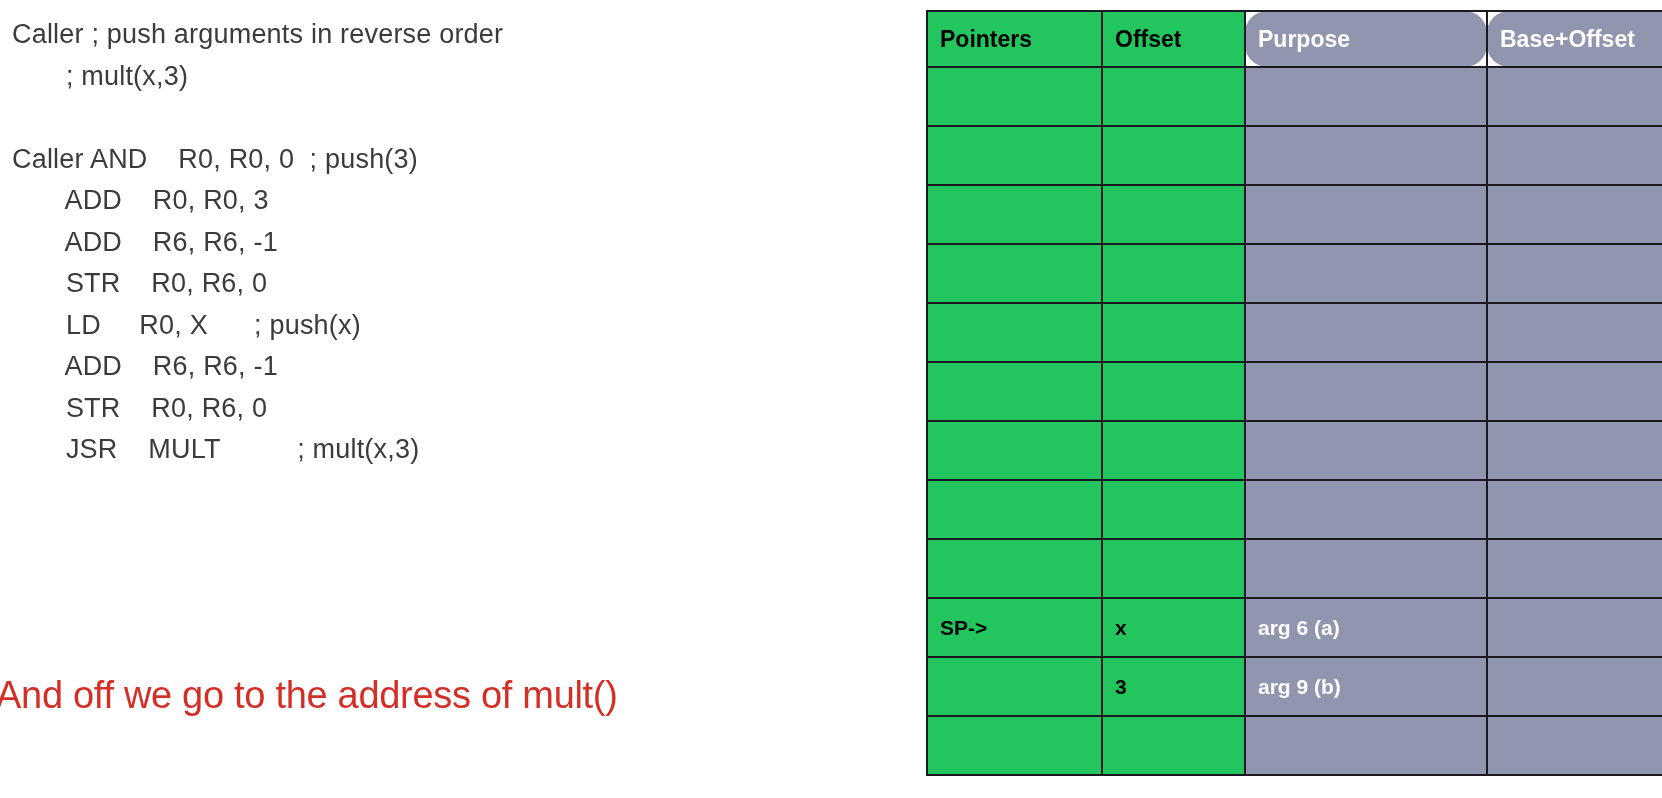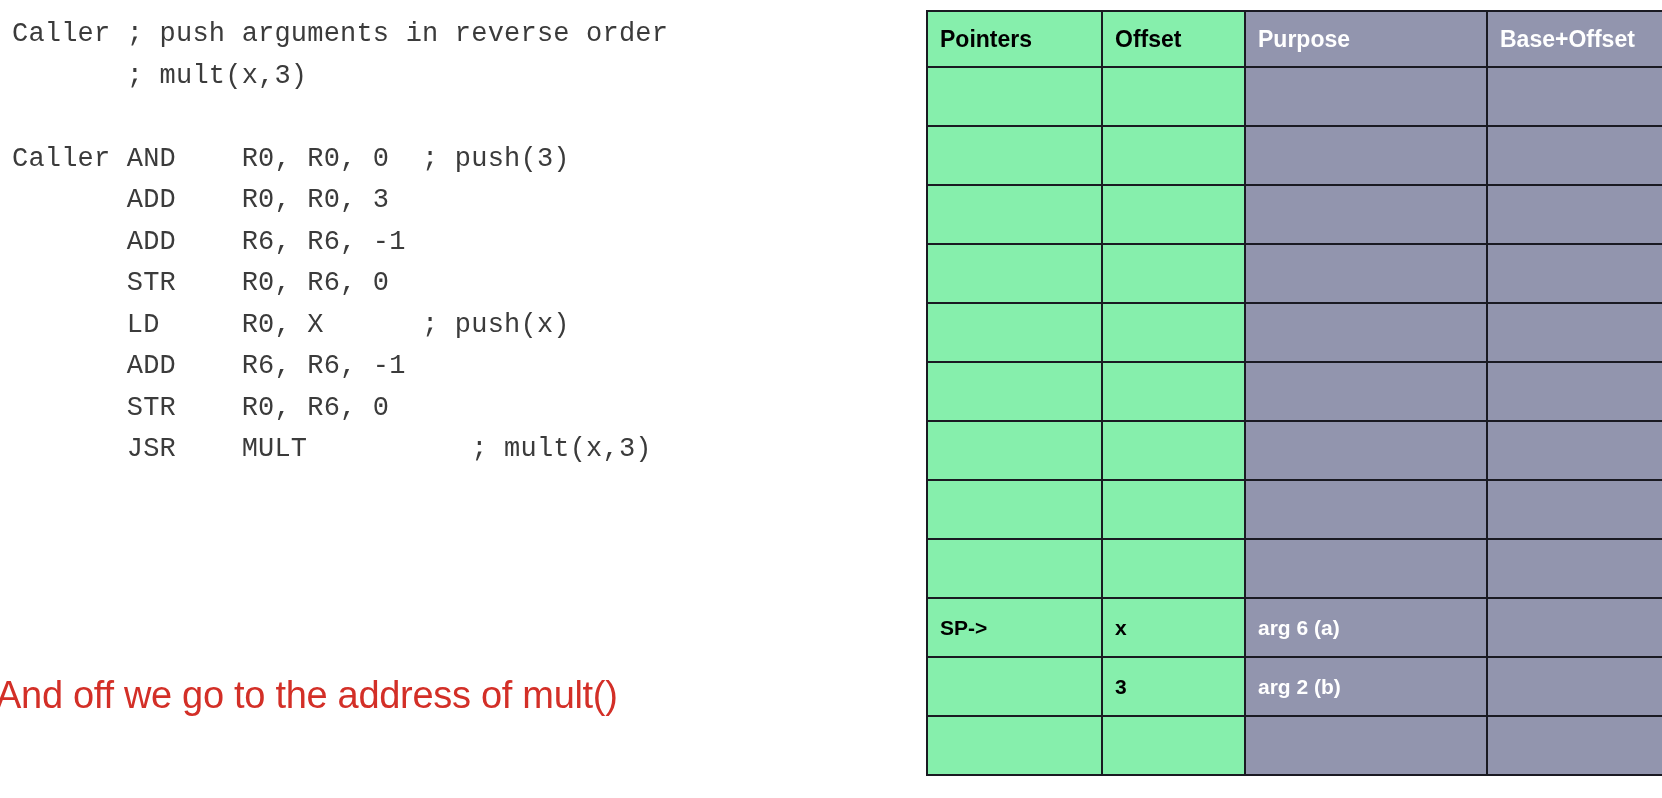--- a/index.html
+++ b/index.html
@@ -20,21 +20,21 @@
     position: absolute;
     left: 0;
     top: 0;
     width: 860px;
     height: 798px;
   }
   #code-listing {
     position: absolute;
     left: 12px;
     top: 14px;
-    font-family: Liberation Mono, monospace;
+    font-family: Liberation Sans, sans-serif;
     font-size: 27px;
     line-height: 41.5px;
     color: #3b3b3b;
     white-space: pre;
     letter-spacing: 0.2px;
   }
   .code-line {
     white-space: pre;
     height: 41.5px;
   }
@@ -67,41 +67,41 @@
     table-layout: fixed;
   }
   table#stack-table td,
   table#stack-table th {
     border: 2px solid #1a1a22;
     padding: 0 12px;
     font-size: 21px;
     font-family: "Liberation Sans", sans-serif;
     vertical-align: middle;
     text-align: left;
-    background: #86efac;
+    background: #22c55e;
     color: #000000;
     font-weight: normal;
   }
   table#stack-table thead th {
     height: 54px;
     font-weight: bold;
     font-size: 23px;
   }
   table#stack-table tbody td { height: 55px; font-weight: bold; }
 
   .col-pointers { width: 149px; }
   .col-value    { width: 117px; }
   .col-purpose  { width: 216px; }
   .col-offset   { width: 206px; }
 
   .shaded {
     background: #9295ae !important;
     color: #ffffff !important;
   }
-  thead .shaded { color: #ffffff !important; }
+  thead .shaded { color: #ffffff !important; border-radius: 22px; }
 </style>
 </head>
 <body>
 
 <div id="code-panel">
   <div id="code-listing"><div class="code-line">Caller ; push arguments in reverse order</div><div class="code-line">       ; mult(x,3)</div><div class="code-line blank"></div><div class="code-line">Caller AND    R0, R0, 0  ; push(3)</div><div class="code-line">       ADD    R0, R0, 3</div><div class="code-line">       ADD    R6, R6, -1</div><div class="code-line">       STR    R0, R6, 0</div><div class="code-line">       LD     R0, X      ; push(x)</div><div class="code-line">       ADD    R6, R6, -1</div><div class="code-line">       STR    R0, R6, 0</div><div class="code-line">       JSR    MULT          ; mult(x,3)</div></div>
 
   <div id="callout-text">And off we go to the address of mult()</div>
 </div>
 
@@ -172,21 +172,21 @@
         </tr>
         <tr>
           <td class="col-pointers">SP-&gt;</td>
           <td class="col-value">x</td>
           <td class="col-purpose shaded">arg 6 (a)</td>
           <td class="col-offset shaded"></td>
         </tr>
         <tr>
           <td class="col-pointers"></td>
           <td class="col-value">3</td>
-          <td class="col-purpose shaded">arg 2 (b)</td>
+          <td class="col-purpose shaded">arg 9 (b)</td>
           <td class="col-offset shaded"></td>
         </tr>
         <tr>
           <td class="col-pointers"></td>
           <td class="col-value"></td>
           <td class="col-purpose shaded"></td>
           <td class="col-offset shaded"></td>
         </tr>
       </tbody>
   </table>

